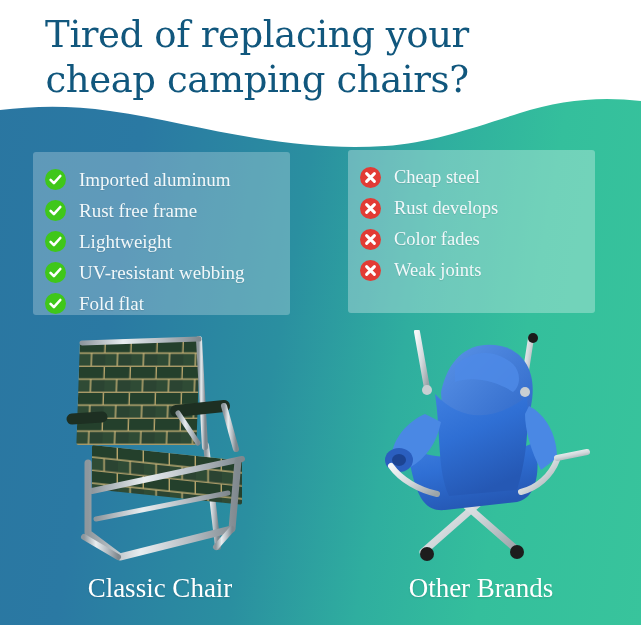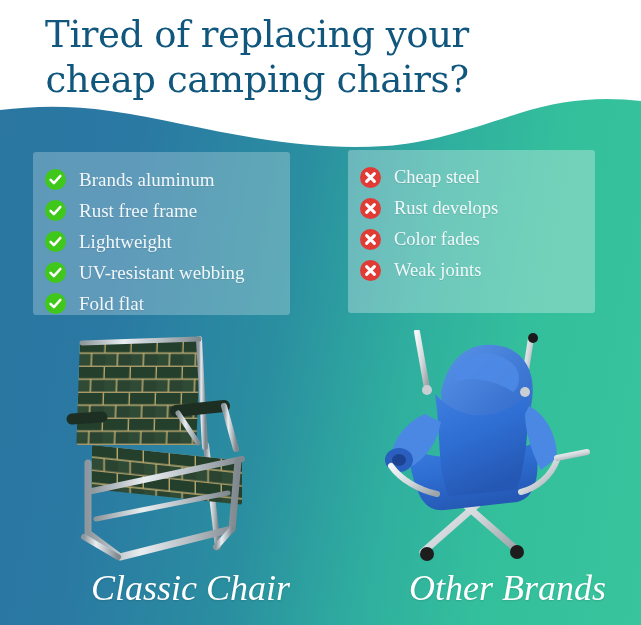--- a/index.html
+++ b/index.html
@@ -91,27 +91,26 @@
     position:absolute;
     z-index:4;
   }
   .prod-left  { left:58px;  top:333px; width:215px; height:232px; }
   .prod-right { left:345px; top:330px; width:250px; height:235px; }
   .product svg { width:100%; height:100%; display:block; }
   
   .caption {
     position:absolute;
     z-index:6;
-    text-align:right;
+    text-align:center;
     color:#ffffff;
     font-family:"Liberation Serif", serif;
-    font-size:36px;
+    font-size:27px;
     line-height:32px;
     text-shadow:0 1px 2px rgba(0,0,0,0.13);
-    font-style:italic;
   }
   .cap-left  { left:30px;  top:572px; width:260px; }
   .cap-right { left:356px; top:572px; width:250px; }
 </style>
 </head>
 <body>
 
 <div id="poster">
 
   <div class="body-bg"></div>
@@ -130,21 +129,21 @@
   </div>
 
   <div class="panel panel-pro">
     <ul class="feat-list">
       <li class="feat-item">
         <span class="badge badge-ok">
           <svg viewBox="0 0 21 21">
               <path d="M5.6 10.9 L8.9 14.1 L15.3 7.0" fill="none" stroke="#ffffff" stroke-width="2.6" stroke-linecap="round" stroke-linejoin="round"></path>
             </svg>
         </span>
-        <span class="feat-text">Brands aluminum</span>
+        <span class="feat-text">Imported aluminum</span>
       </li>
       <li class="feat-item">
         <span class="badge badge-ok">
           <svg viewBox="0 0 21 21">
               <path d="M5.6 10.9 L8.9 14.1 L15.3 7.0" fill="none" stroke="#ffffff" stroke-width="2.6" stroke-linecap="round" stroke-linejoin="round"></path>
             </svg>
         </span>
         <span class="feat-text">Rust free frame</span>
       </li>
       <li class="feat-item">

